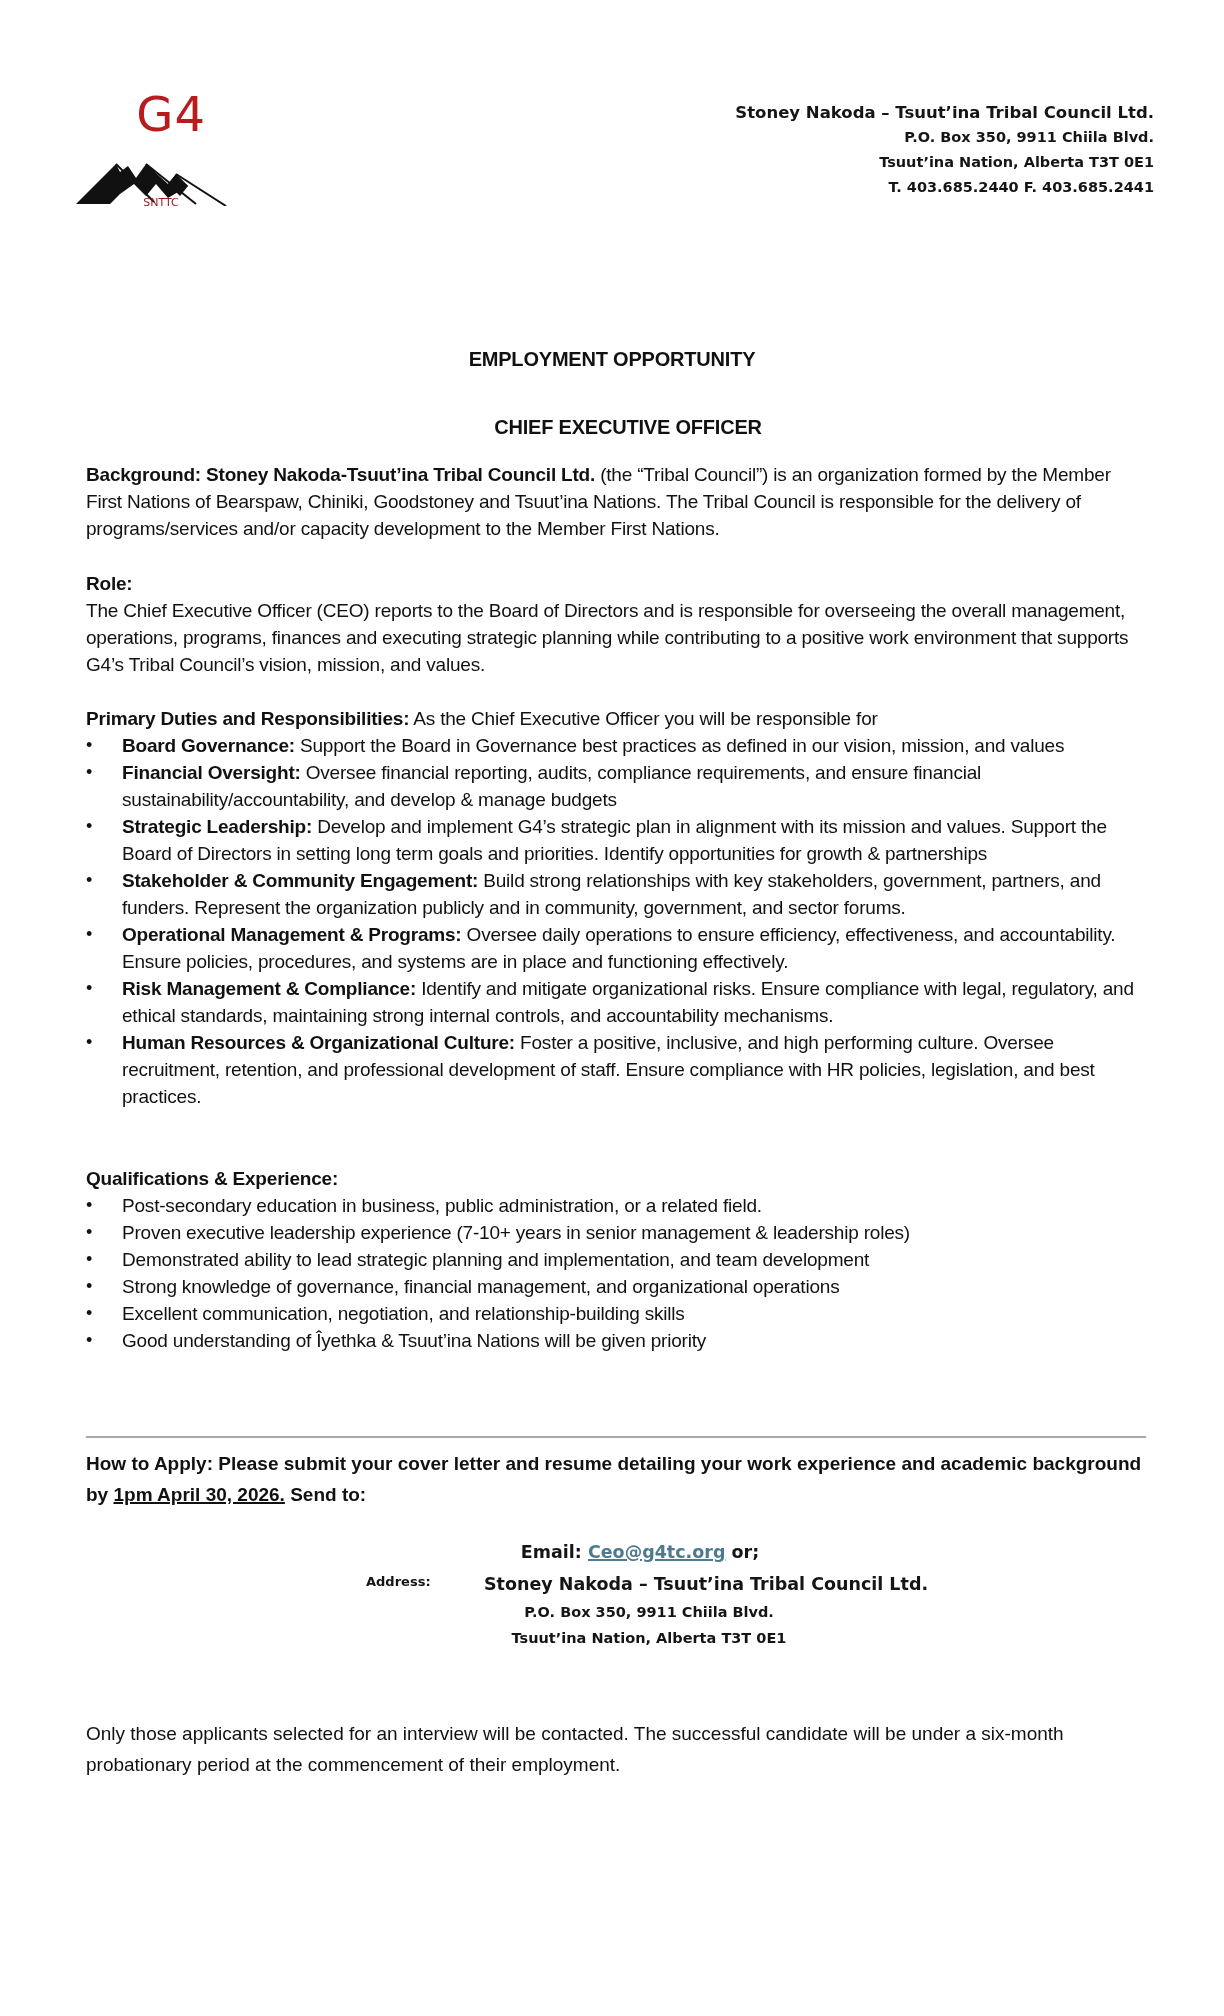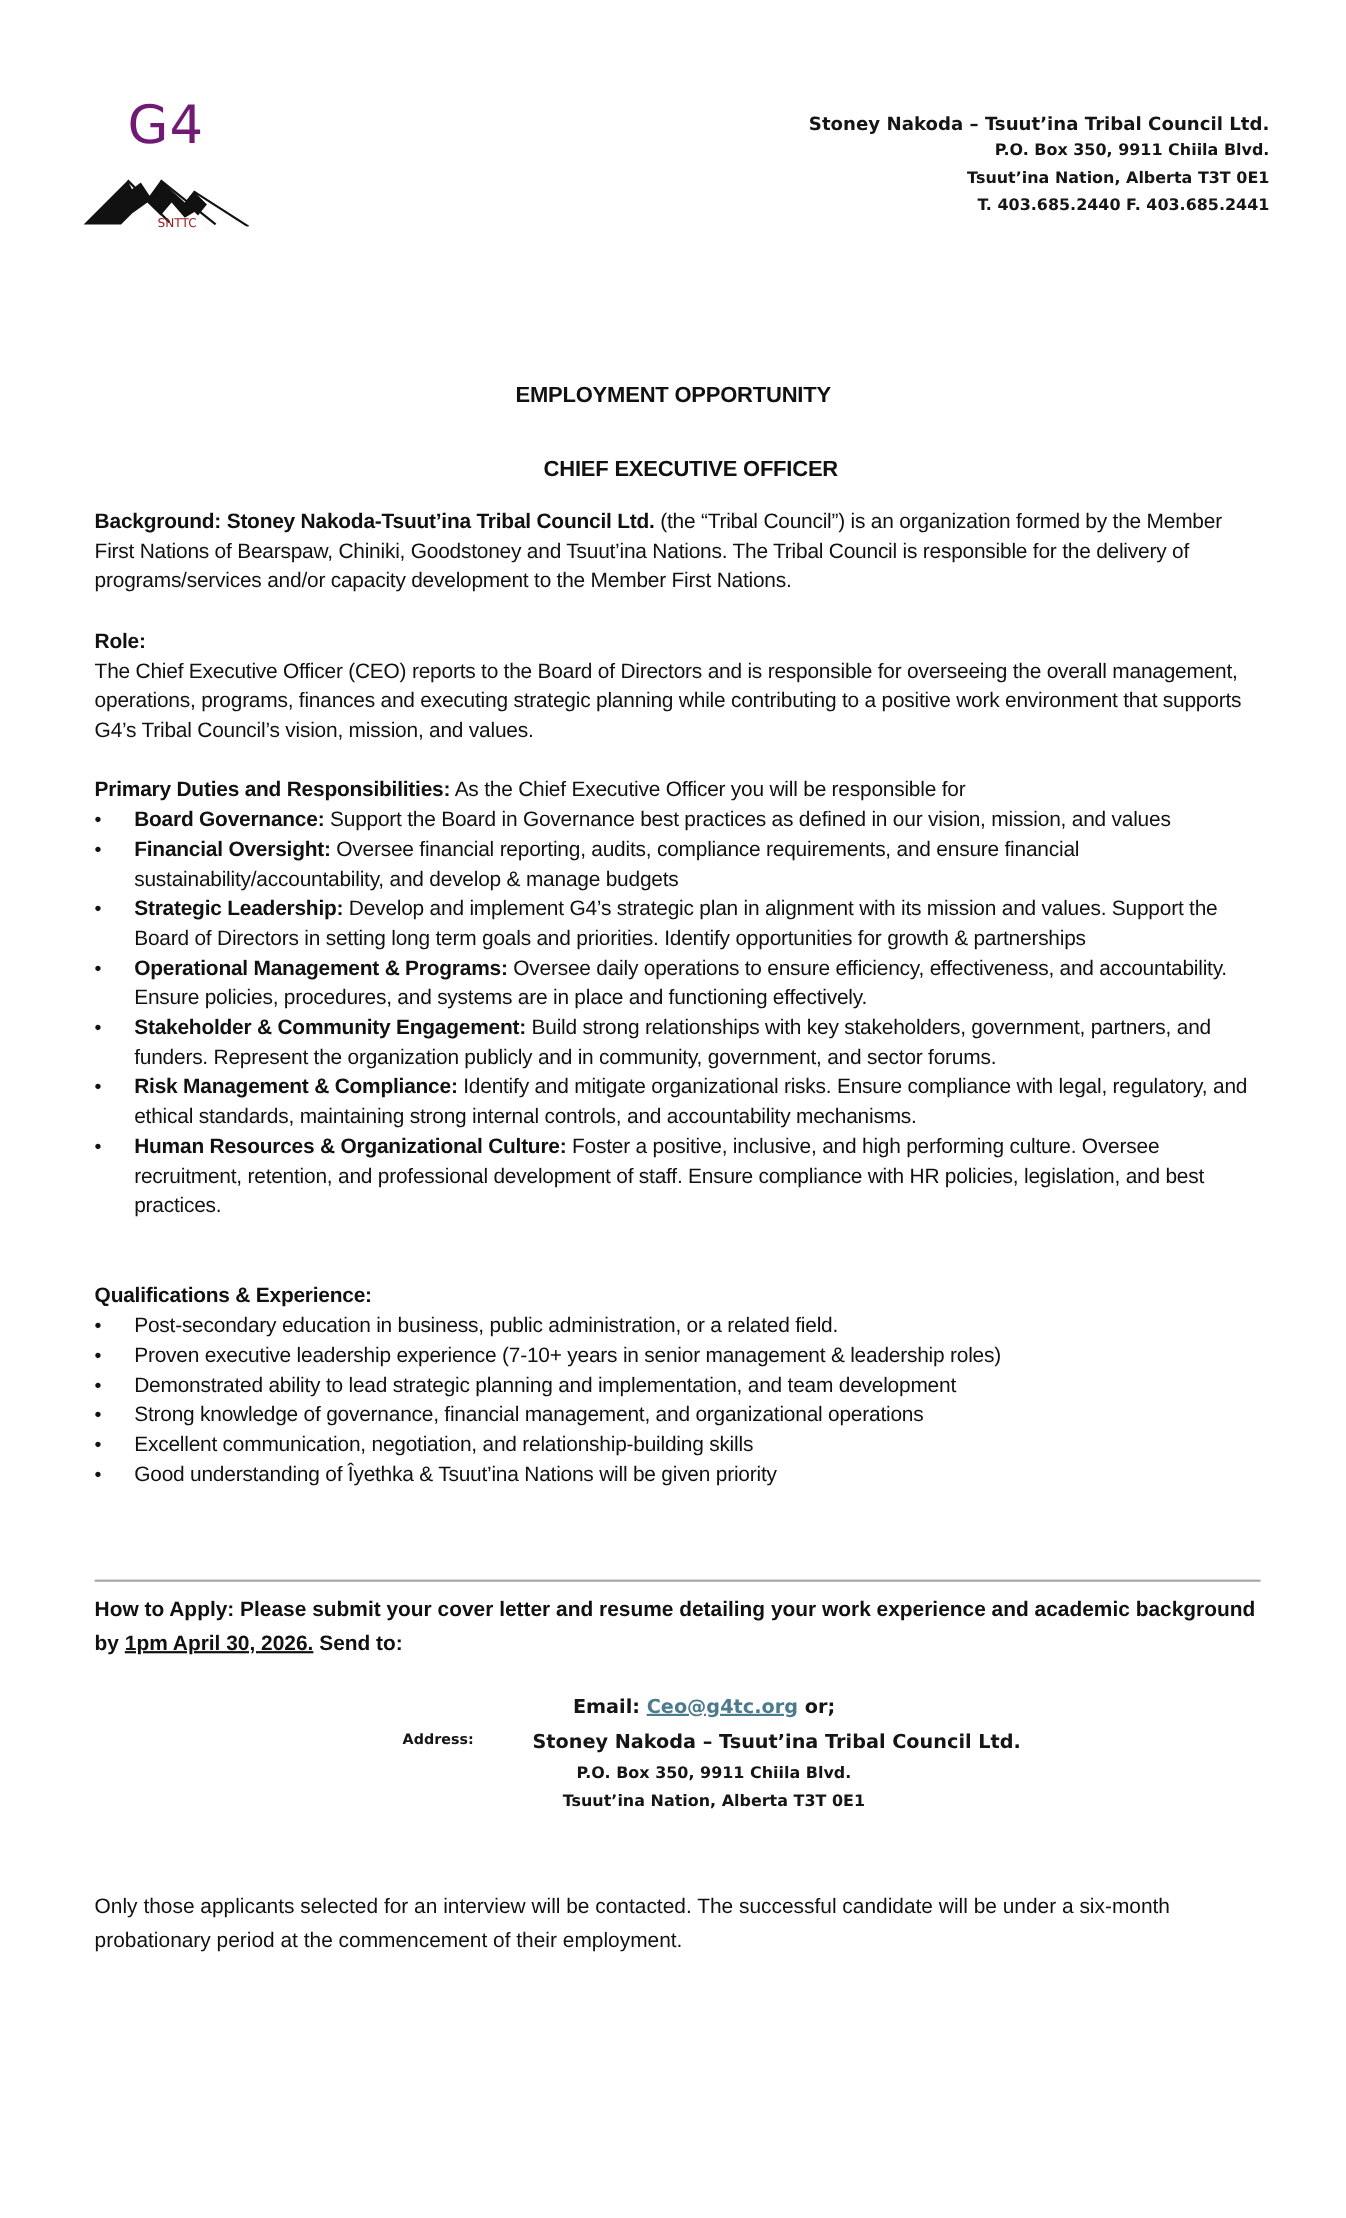--- a/index.html
+++ b/index.html
@@ -5,22 +5,22 @@
   html, body { margin: 0; padding: 0; background: #ffffff; }
   body {
     width: 1224px; height: 2016px; position: relative; overflow: hidden;
     font-family: "Liberation Sans Narrow", "Liberation Sans", sans-serif;
     color: #111111;
   }
   .abs { position: absolute; }
   
   .logo { left: 76px; top: 92px; width: 172px; height: 122px; }
   .logo-g4 {
-    position: absolute; left: 40px; top: -6px; width: 90px; text-align: left;
-    font-family: "DejaVu Sans", sans-serif; font-size: 48px; color: #701a75;
+    position: absolute; left: 40px; top: -6px; width: 90px; text-align: right;
+    font-family: "DejaVu Sans", sans-serif; font-size: 48px; color: #b91c1c;
     letter-spacing: 1px; line-height: 56px;
   }
   .logo svg { position: absolute; left: 0; top: 58px; }
   .logo-sub {
     position: absolute; left: 60px; top: 104px; width: 50px; text-align: center;
     font-family: "DejaVu Sans", sans-serif; font-size: 11px; color: #9b1b1f;
   }
   
   .letterhead {
     right: 70px; top: 100px; text-align: right;
@@ -95,22 +95,22 @@
   <p><b>Role:</b></p>
   <p>The Chief Executive Officer (CEO) reports to the Board of Directors and is responsible for overseeing the overall management, operations, programs, finances and executing strategic planning while contributing to a positive work environment that supports G4’s Tribal Council’s vision, mission, and values.</p>
 </div>
 
 <div class="abs content" style="top:690px;">
   <p><b>Primary Duties and Responsibilities:</b><span> As the Chief Executive Officer you will be responsible for</span></p>
   <ul class="bullets">
     <li><b>Board Governance:</b><span> Support the Board in Governance best practices as defined in our vision, mission, and values</span></li>
     <li><b>Financial Oversight:</b><span> Oversee financial reporting, audits, compliance requirements, and ensure financial sustainability/accountability, and develop &amp; manage budgets</span></li>
     <li><b>Strategic Leadership:</b><span> Develop and implement G4’s strategic plan in alignment with its mission and values. Support the Board of Directors in setting long term goals and priorities. Identify opportunities for growth &amp; partnerships</span></li>
+    <li><b>Stakeholder &amp; Community Engagement:</b><span> Build strong relationships with key stakeholders, government, partners, and funders. Represent the organization publicly and in community, government, and sector forums.</span></li>
     <li><b>Operational Management &amp; Programs:</b><span> Oversee daily operations to ensure efficiency, effectiveness, and accountability. Ensure policies, procedures, and systems are in place and functioning effectively.</span></li>
-    <li><b>Stakeholder &amp; Community Engagement:</b><span> Build strong relationships with key stakeholders, government, partners, and funders. Represent the organization publicly and in community, government, and sector forums.</span></li>
     <li><b>Risk Management &amp; Compliance:</b><span> Identify and mitigate organizational risks. Ensure compliance with legal, regulatory, and ethical standards, maintaining strong internal controls, and accountability mechanisms.</span></li>
     <li><b>Human Resources &amp; Organizational Culture:</b><span> Foster a positive, inclusive, and high performing culture. Oversee recruitment, retention, and professional development of staff. Ensure compliance with HR policies, legislation, and best practices.</span></li>
   </ul>
 </div>
 
 <div class="abs content" style="top:1150px;">
   <p><b>Qualifications &amp; Experience:</b></p>
   <ul class="bullets">
     <li>Post-secondary education in business, public administration, or a related field.</li>
     <li>Proven executive leadership experience (7-10+ years in senior management &amp; leadership roles)</li>

